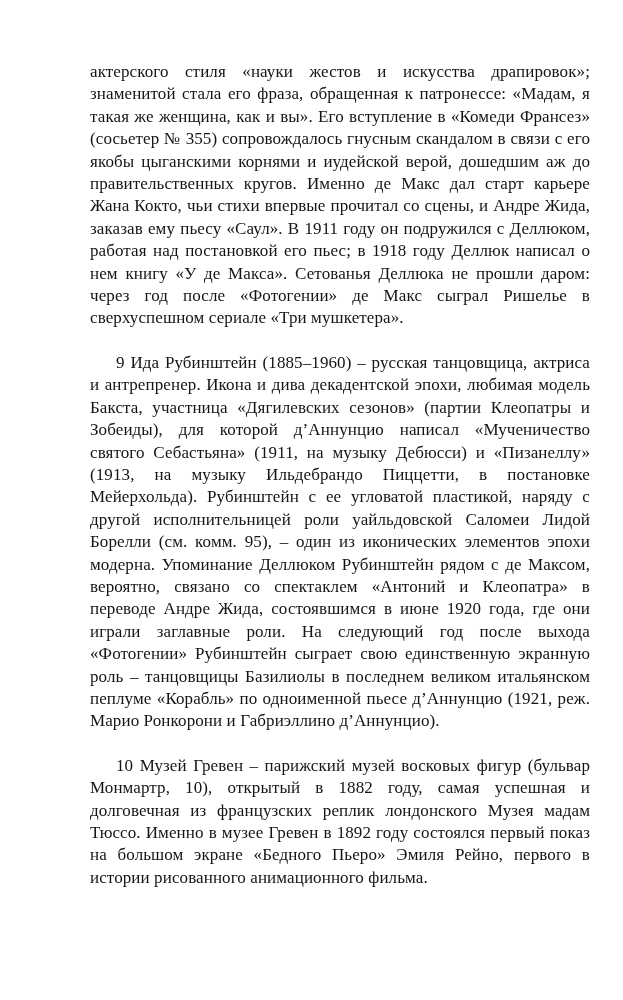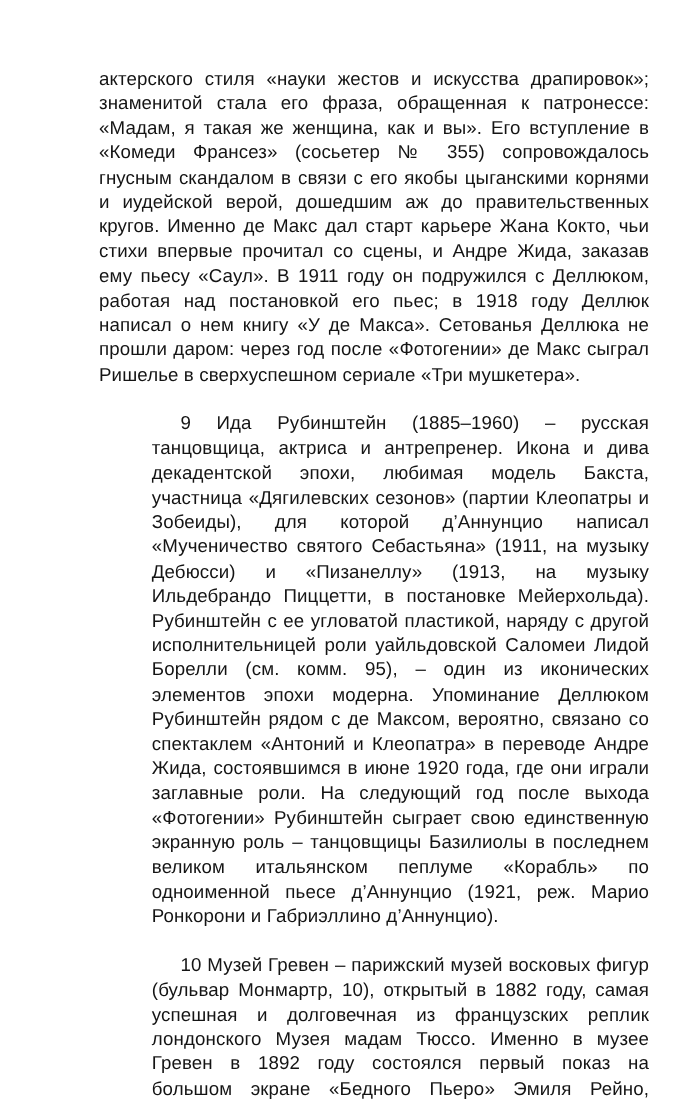--- a/index.html
+++ b/index.html
@@ -6,21 +6,21 @@
     margin: 0;
     padding: 0;
     background: #ffffff;
   }
   .page {
     position: relative;
     width: 623px;
     height: 1000px;
     background: #ffffff;
     overflow: hidden;
-    font-family: Liberation Sans, sans-serif;
+    font-family: Liberation Serif, serif;
     color: #141414;
   }
   .text-block {
     position: absolute;
     left: 90px;
     top: 61px;
     width: 500px;
     font-size: 17px;
     line-height: 22.4px;
     text-align: justify;
@@ -28,21 +28,20 @@
   }
   .para {
     margin: 0;
     padding: 0;
   }
   .para + .para {
     margin-top: 22px;
   }
   .para.note {
     text-indent: 26px;
-    margin-left: 48px;
   }
   .page-number {
     position: absolute;
     left: 0;
     top: 921px;
     width: 623px;
     text-align: center;
     font-size: 16.5px;
     color: #141414;
   }

